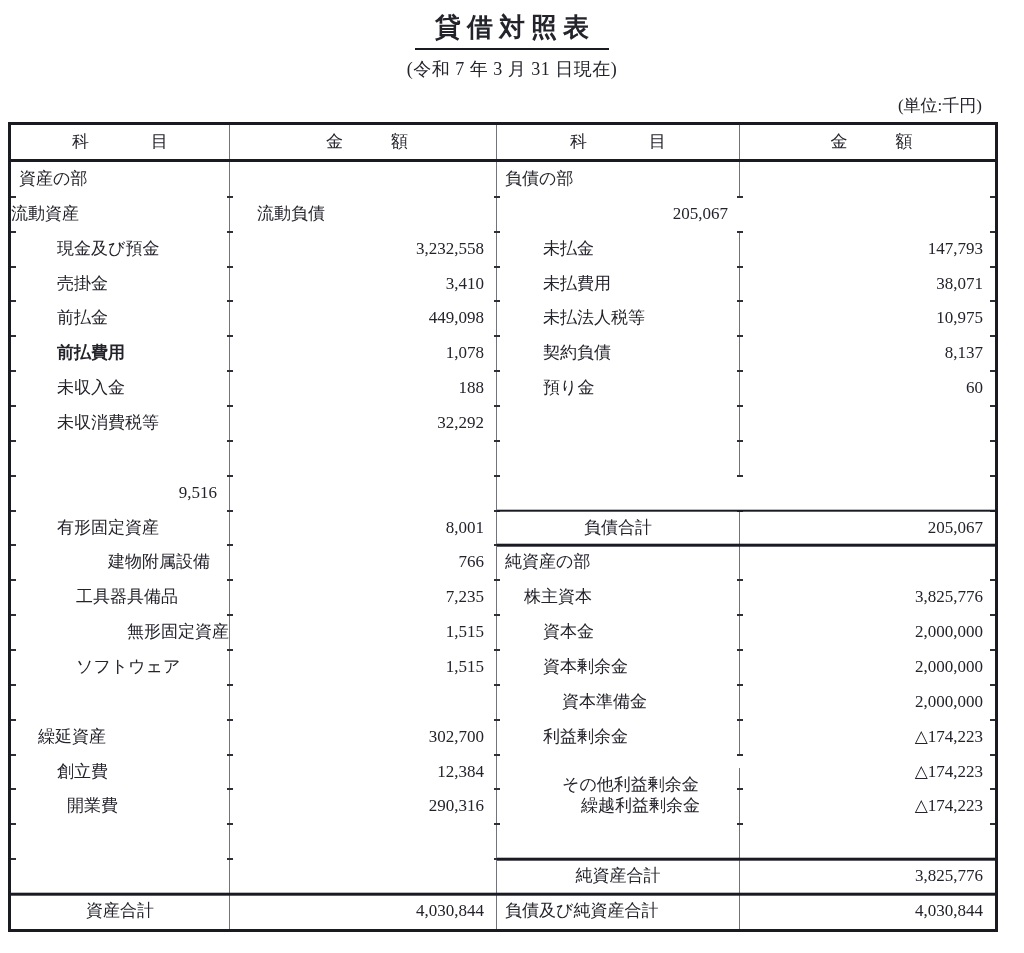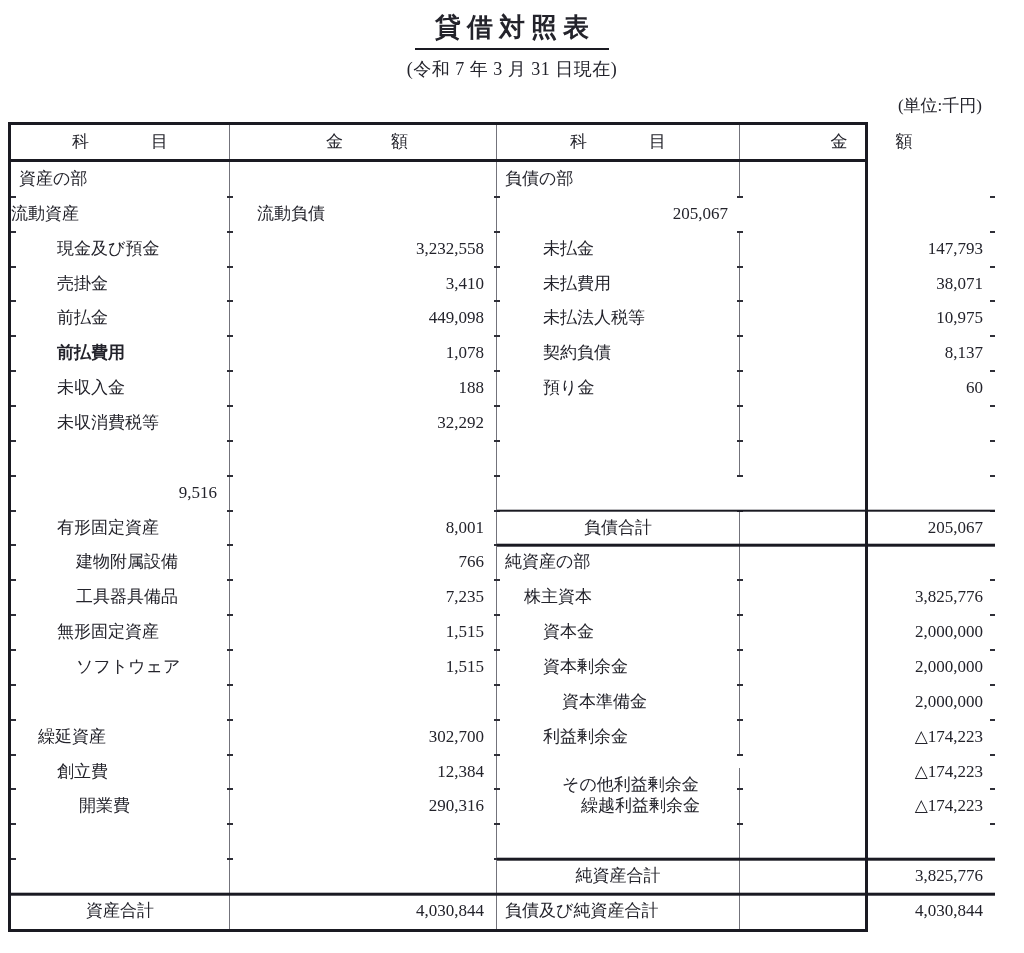--- a/index.html
+++ b/index.html
@@ -22,21 +22,21 @@
     text-align:center;font-size:18px;margin-top:7px;letter-spacing:0.5px;
   }
   .unit-line{
     width:990px;margin:13px 0 5px 8px;
     text-align:right;padding-right:16px;box-sizing:border-box;
     font-size:17px;
   }
 
   .bs-table{
     position:relative;
-    width:860px;margin-left:8px;
+    width:990px;margin-left:8px;
     border:3px solid #1a1a22;
     box-sizing:border-box;
     background:#fff;
   }
   .hrow{
     display:grid;grid-template-columns:219px 267px 243px 255px;
     height:34px;line-height:34px;
     border-bottom:3px solid #1a1a22;
   }
   .hc{text-align:center;font-size:17px;overflow:hidden;}
@@ -136,33 +136,33 @@
           <div class="cell c3" style="padding-left: 8px;"></div>
           <div class="cell c4 amt"></div>
         </div>
         <div class="row">
           <div class="cell c1" style="padding-left: 46px;">有形固定資産</div>
           <div class="cell c2 amt">8,001</div>
           <div class="cell c3 ctr">負債合計</div>
           <div class="cell c4 amt">205,067</div>
         </div>
         <div class="row">
-          <div class="cell c1" style="padding-left: 65px;">建物附属設備</div>
+          <div class="cell c1" style="padding-left: 65px; margin-left: 32px;">建物附属設備</div>
           <div class="cell c2 amt">766</div>
           <div class="cell c3" style="padding-left: 8px;">純資産の部</div>
           <div class="cell c4 amt"></div>
         </div>
         <div class="row">
           <div class="cell c1" style="padding-left: 65px;">工具器具備品</div>
           <div class="cell c2 amt">7,235</div>
           <div class="cell c3" style="padding-left: 27px;">株主資本</div>
           <div class="cell c4 amt">3,825,776</div>
         </div>
         <div class="row">
-          <div class="cell c1" style="padding-left: 46px;">無形固定資産</div>
+          <div class="cell c1" style=" text-align: right;">無形固定資産</div>
           <div class="cell c2 amt">1,515</div>
           <div class="cell c3" style="padding-left: 46px;">資本金</div>
           <div class="cell c4 amt">2,000,000</div>
         </div>
         <div class="row">
           <div class="cell c1" style="padding-left: 65px;">ソフトウェア</div>
           <div class="cell c2 amt">1,515</div>
           <div class="cell c3" style="padding-left: 46px;">資本剰余金</div>
           <div class="cell c4 amt">2,000,000</div>
         </div>
@@ -178,21 +178,21 @@
           <div class="cell c3" style="padding-left: 46px;">利益剰余金</div>
           <div class="cell c4 amt">△174,223</div>
         </div>
         <div class="row">
           <div class="cell c1" style="padding-left: 46px;">創立費</div>
           <div class="cell c2 amt">12,384</div>
           <div class="cell c3" style="padding-left: 65px; margin-top: 13px;">その他利益剰余金</div>
           <div class="cell c4 amt">△174,223</div>
         </div>
         <div class="row">
-          <div class="cell c1" style="padding-left: 56px; margin-left: 12px;">開業費</div>
+          <div class="cell c1" style="padding-left: 56px;">開業費</div>
           <div class="cell c2 amt">290,316</div>
           <div class="cell c3" style="padding-left: 84px;">繰越利益剰余金</div>
           <div class="cell c4 amt">△174,223</div>
         </div>
         <div class="row">
           <div class="cell c1" style="padding-left: 8px;"></div>
           <div class="cell c2 amt"></div>
           <div class="cell c3" style="padding-left: 8px;"></div>
           <div class="cell c4 amt"></div>
         </div>

